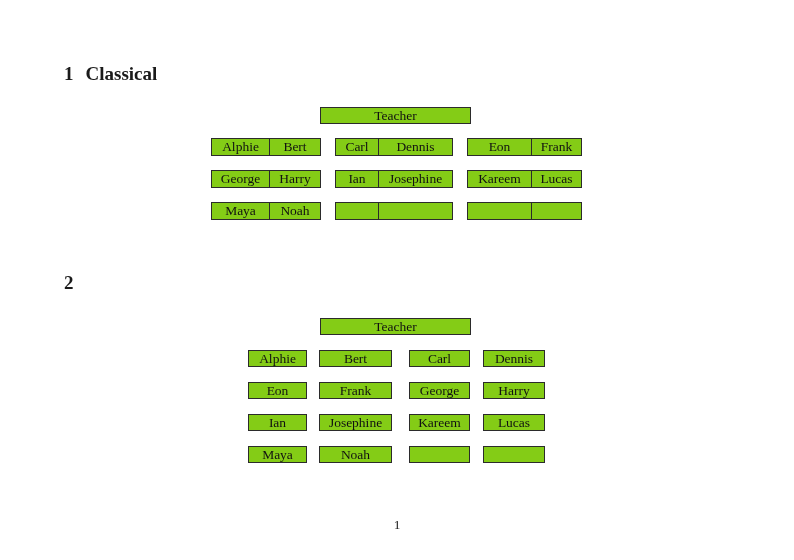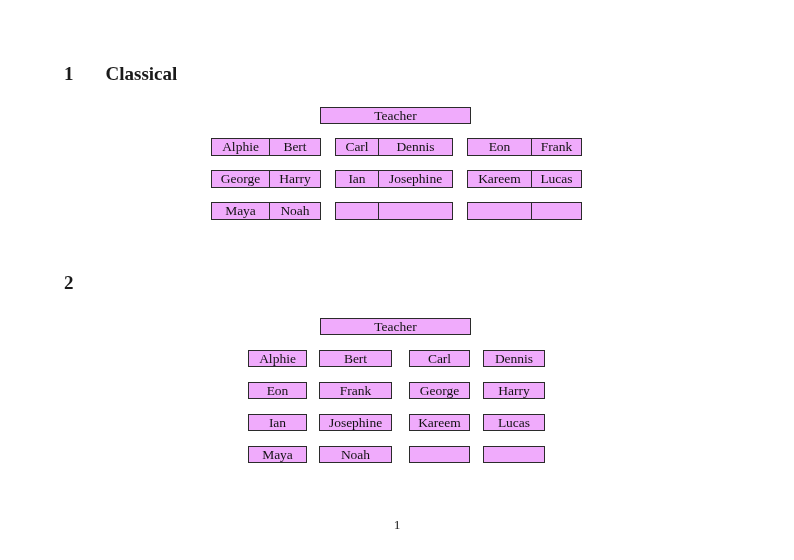--- a/index.html
+++ b/index.html
@@ -17,27 +17,27 @@
     left: 64px;
     display: flex;
     align-items: baseline;
     font-weight: bold;
     font-size: 19px;
     line-height: 22px;
     color: #1a1a1a;
   }
   .heading-1 { top: 63px; }
   .heading-2 { top: 272px; }
-  .sec-title { margin-left: 32px; }
+  .sec-title { margin-left: 12px; }
 
   .box {
     position: absolute;
     box-sizing: border-box;
     border: 1px solid #2b2b2b;
-    background: #f0abfc;
+    background: #84cc16;
     display: flex;
     align-items: stretch;
     text-align: center;
   }
   .seat {
     display: flex;
     align-items: center;
     justify-content: center;
     font-size: 13.5px;
     line-height: 1;

